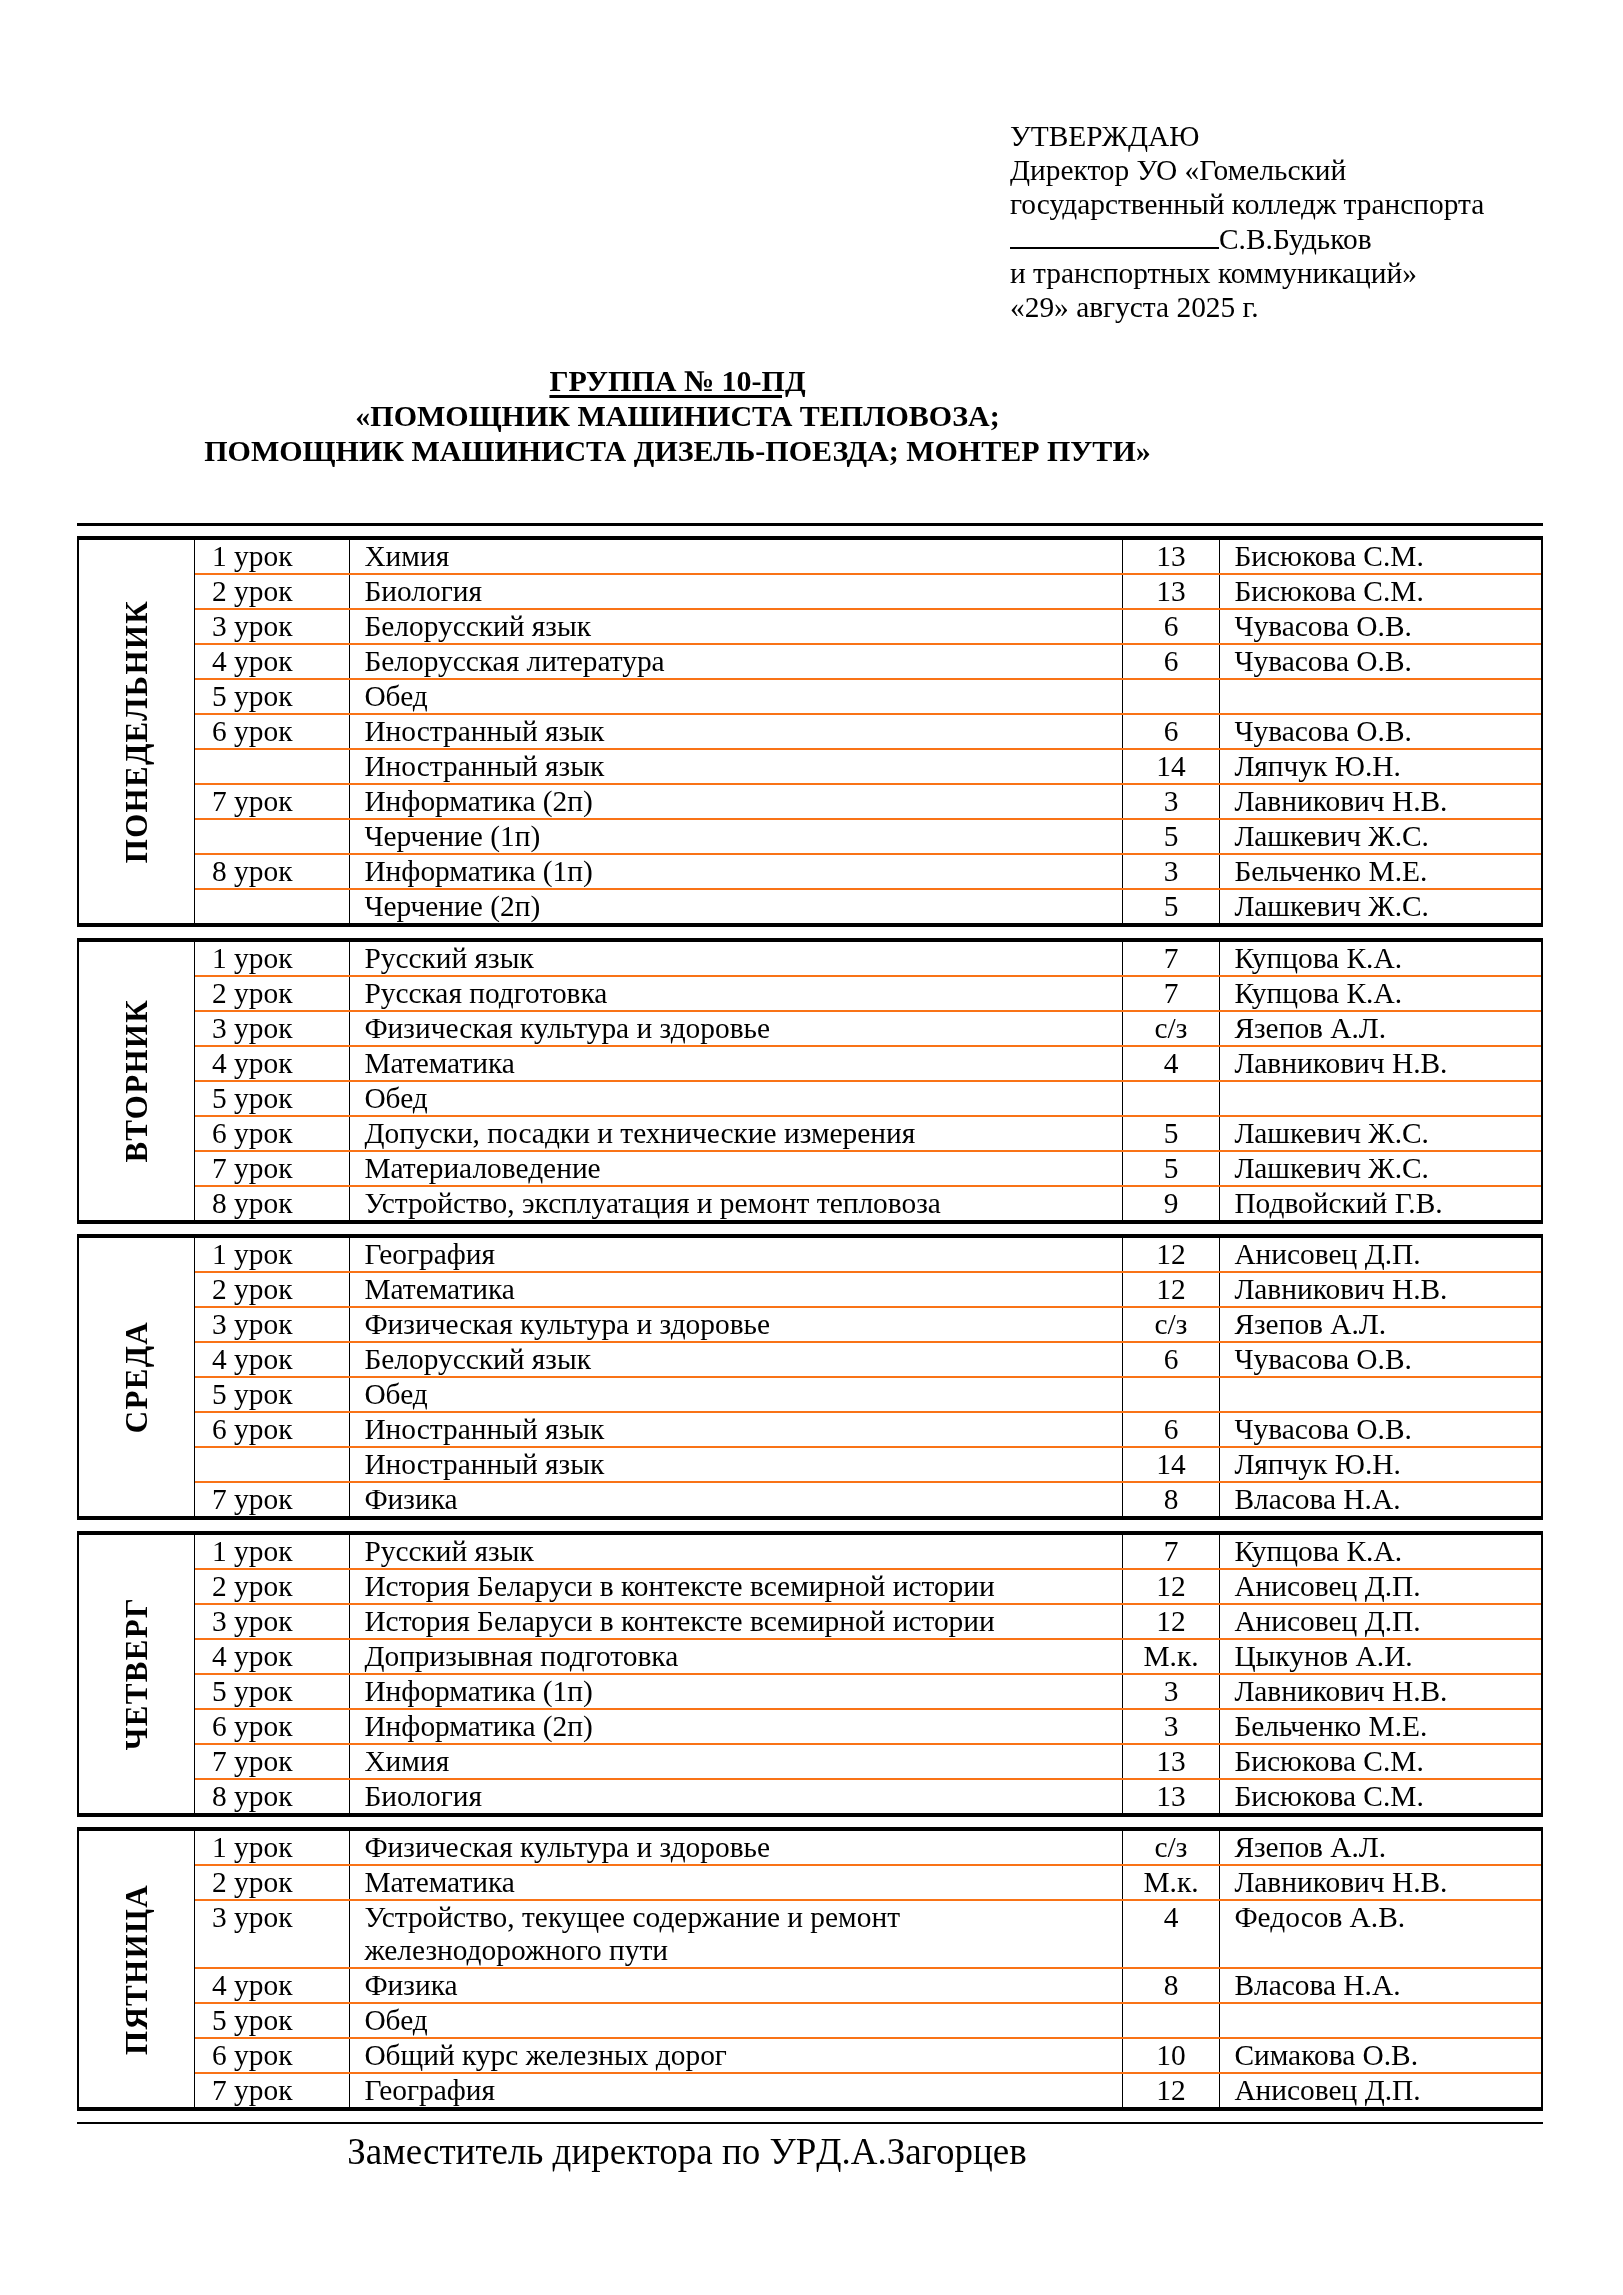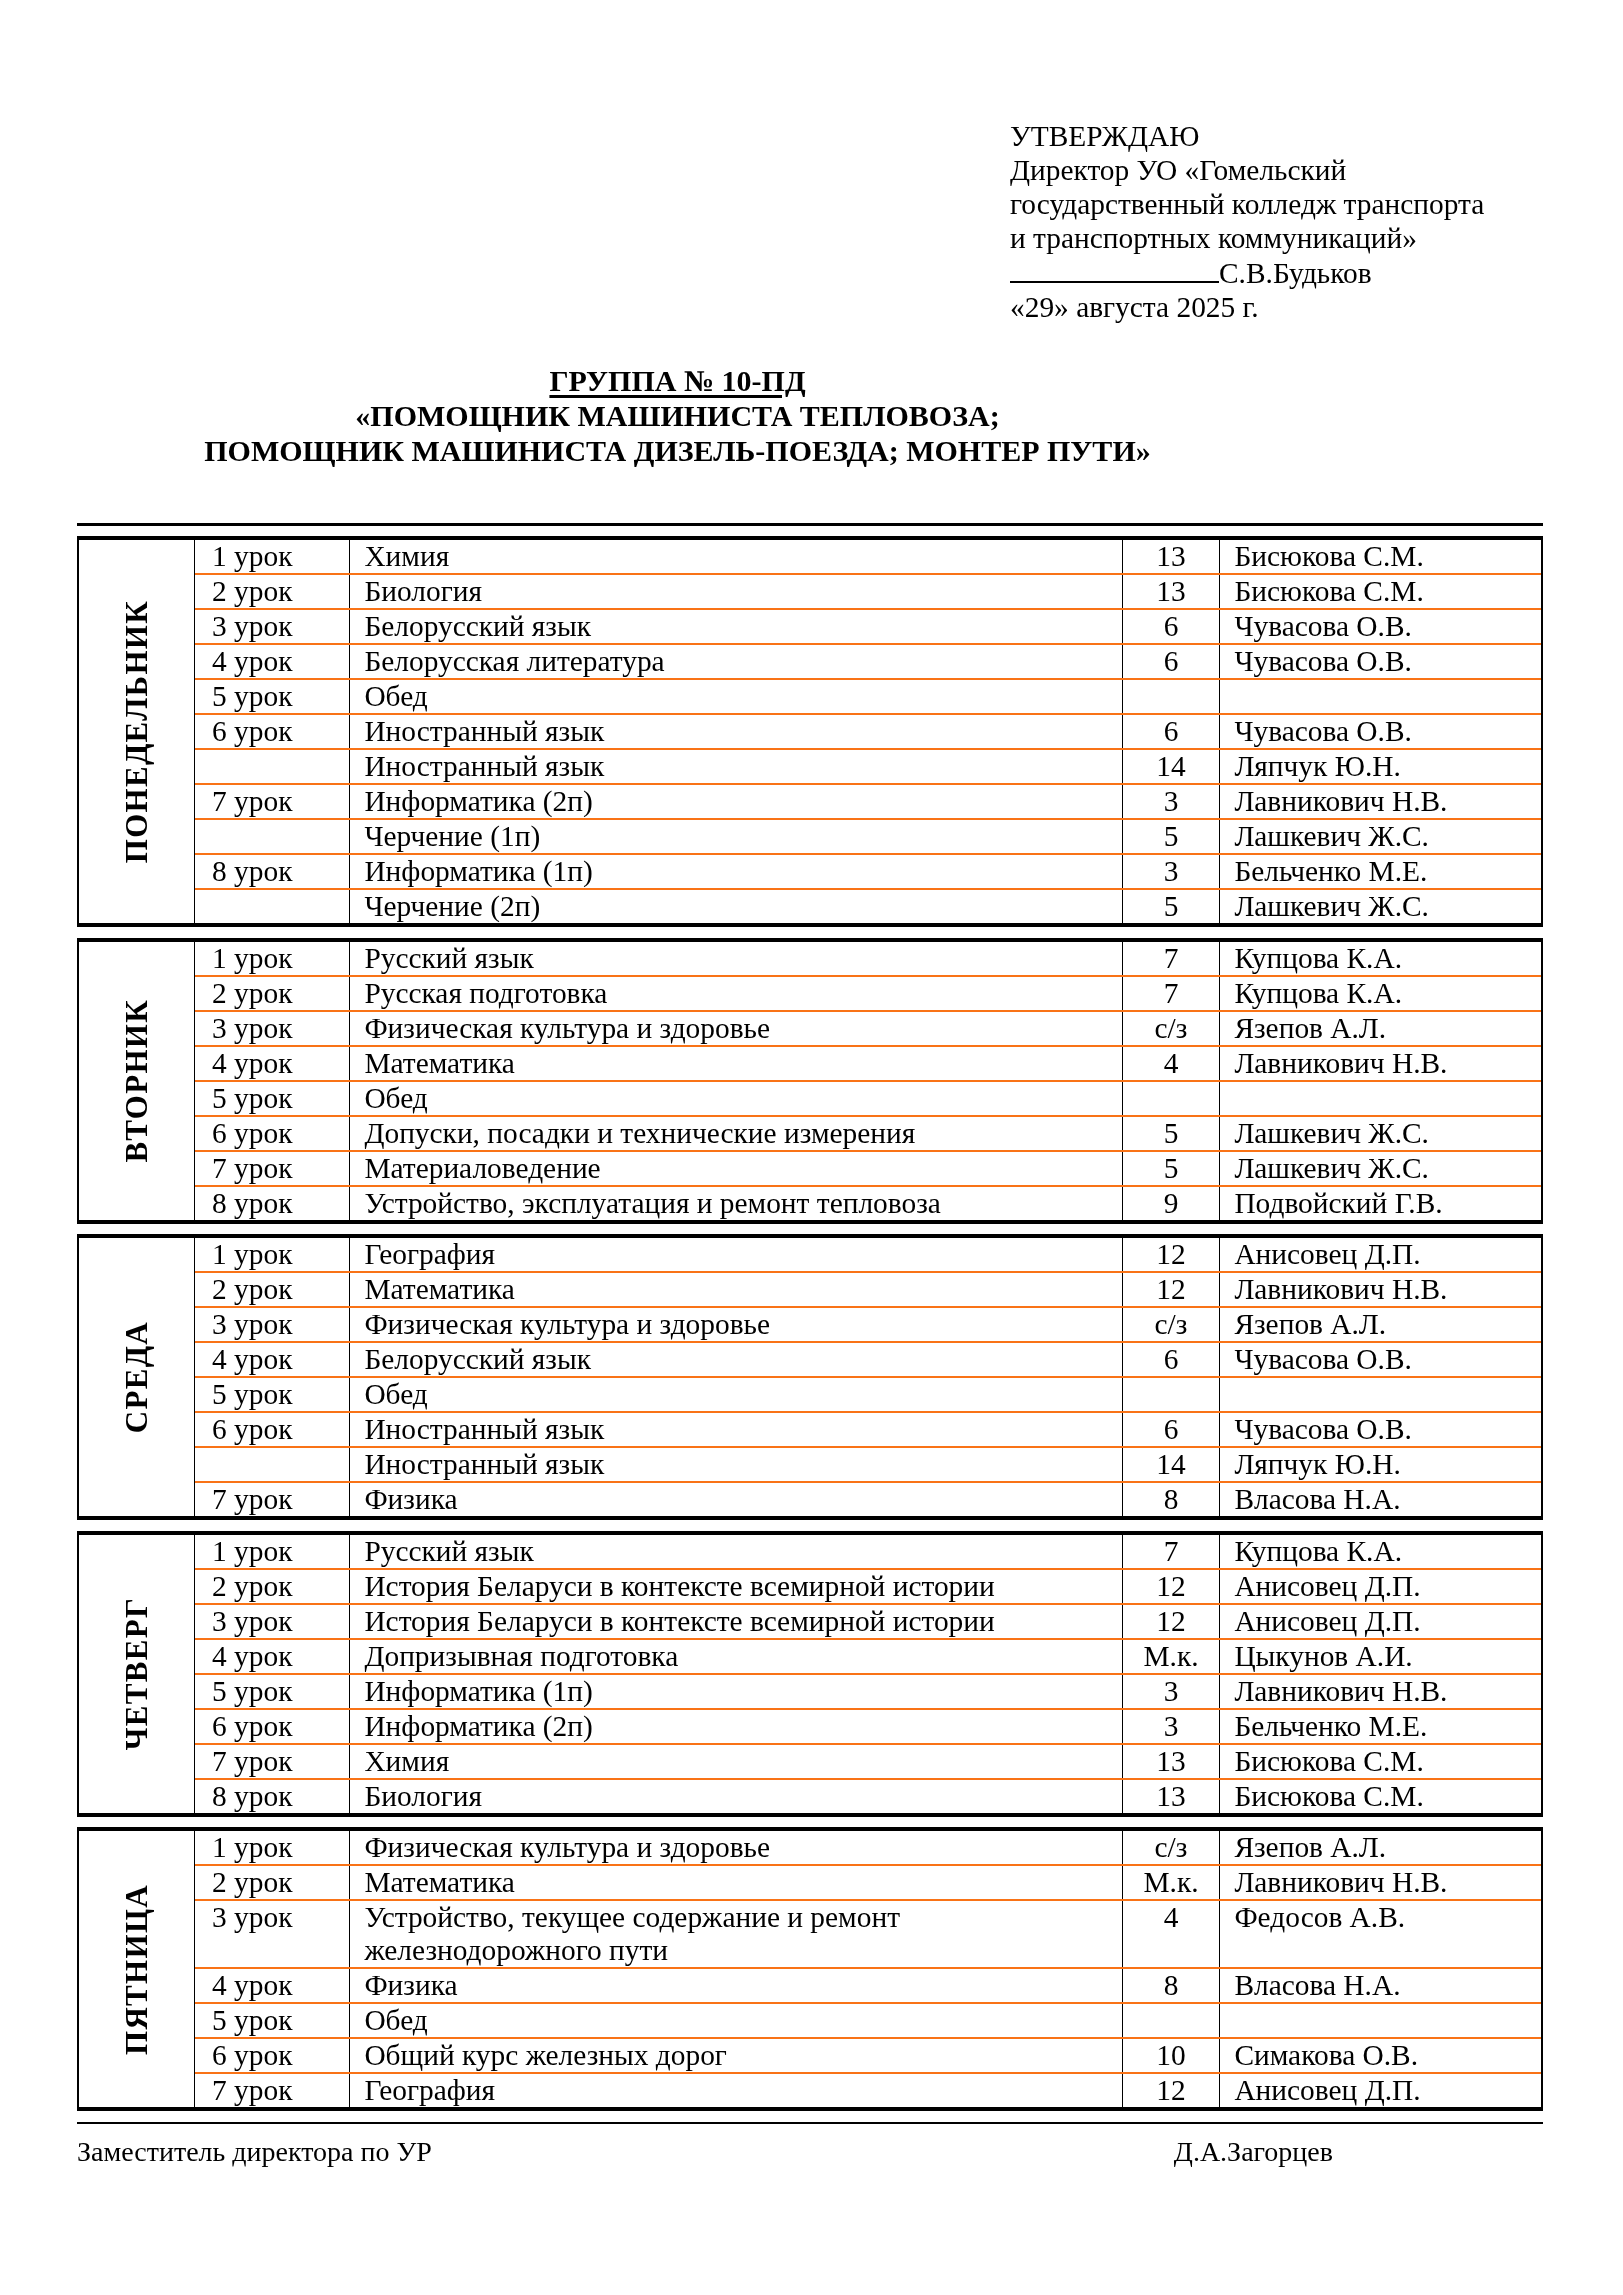--- a/index.html
+++ b/index.html
@@ -36,33 +36,33 @@
   }
   .rows { flex: 1; display: flex; flex-direction: column; }
   .row { display: flex; border-bottom: 2px solid #f97316; min-height: 32px; font-size: 29.4px; line-height: 33px; }
   .row:last-child { border-bottom: none; }
   .c-lesson { width: 155px; flex: none; border-right: 1.3px solid #000; padding-left: 17px; box-sizing: border-box; }
   .c-subject { width: 773px; flex: none; border-right: 1.3px solid #000; padding-left: 14.4px; box-sizing: border-box; }
   .c-room { width: 97px; flex: none; border-right: 1.3px solid #000; text-align: center; box-sizing: border-box; }
   .c-teacher { flex: 1; padding-left: 14.4px; box-sizing: border-box; }
   .bottomline { height: 2.6px; background: #000; margin-top: 10.5px; }
   .footer {
-    position: absolute; top: 2135px; left: 77px; width: 1256px;
-    font-size: 28px; line-height: 33px; display: flex; justify-content: space-between;
+    position: absolute; top: 2135px; left: 59px; width: 1256px;
+    font-size: 37px; line-height: 33px; display: flex; justify-content: center;
   }
 </style>
 </head>
 <body>
 
 <div class="approve">
   <div>УТВЕРЖДАЮ</div>
   <div>Директор УО «Гомельский</div>
   <div>государственный колледж транспорта</div>
+  <div><span class="sigline"></span><span>С.В.Будьков</span></div>
   <div>и транспортных коммуникаций»</div>
-  <div><span class="sigline"></span><span>С.В.Будьков</span></div>
   <div>«29» августа 2025 г.</div>
 </div>
 
 <div class="heading">
   <div><span class="group">ГРУППА  № 10-ПД</span></div>
   <div>«ПОМОЩНИК МАШИНИСТА ТЕПЛОВОЗА;</div>
   <div>ПОМОЩНИК МАШИНИСТА ДИЗЕЛЬ-ПОЕЗДА; МОНТЕР ПУТИ»</div>
 </div>
 
 <div class="sched" id="sched">

